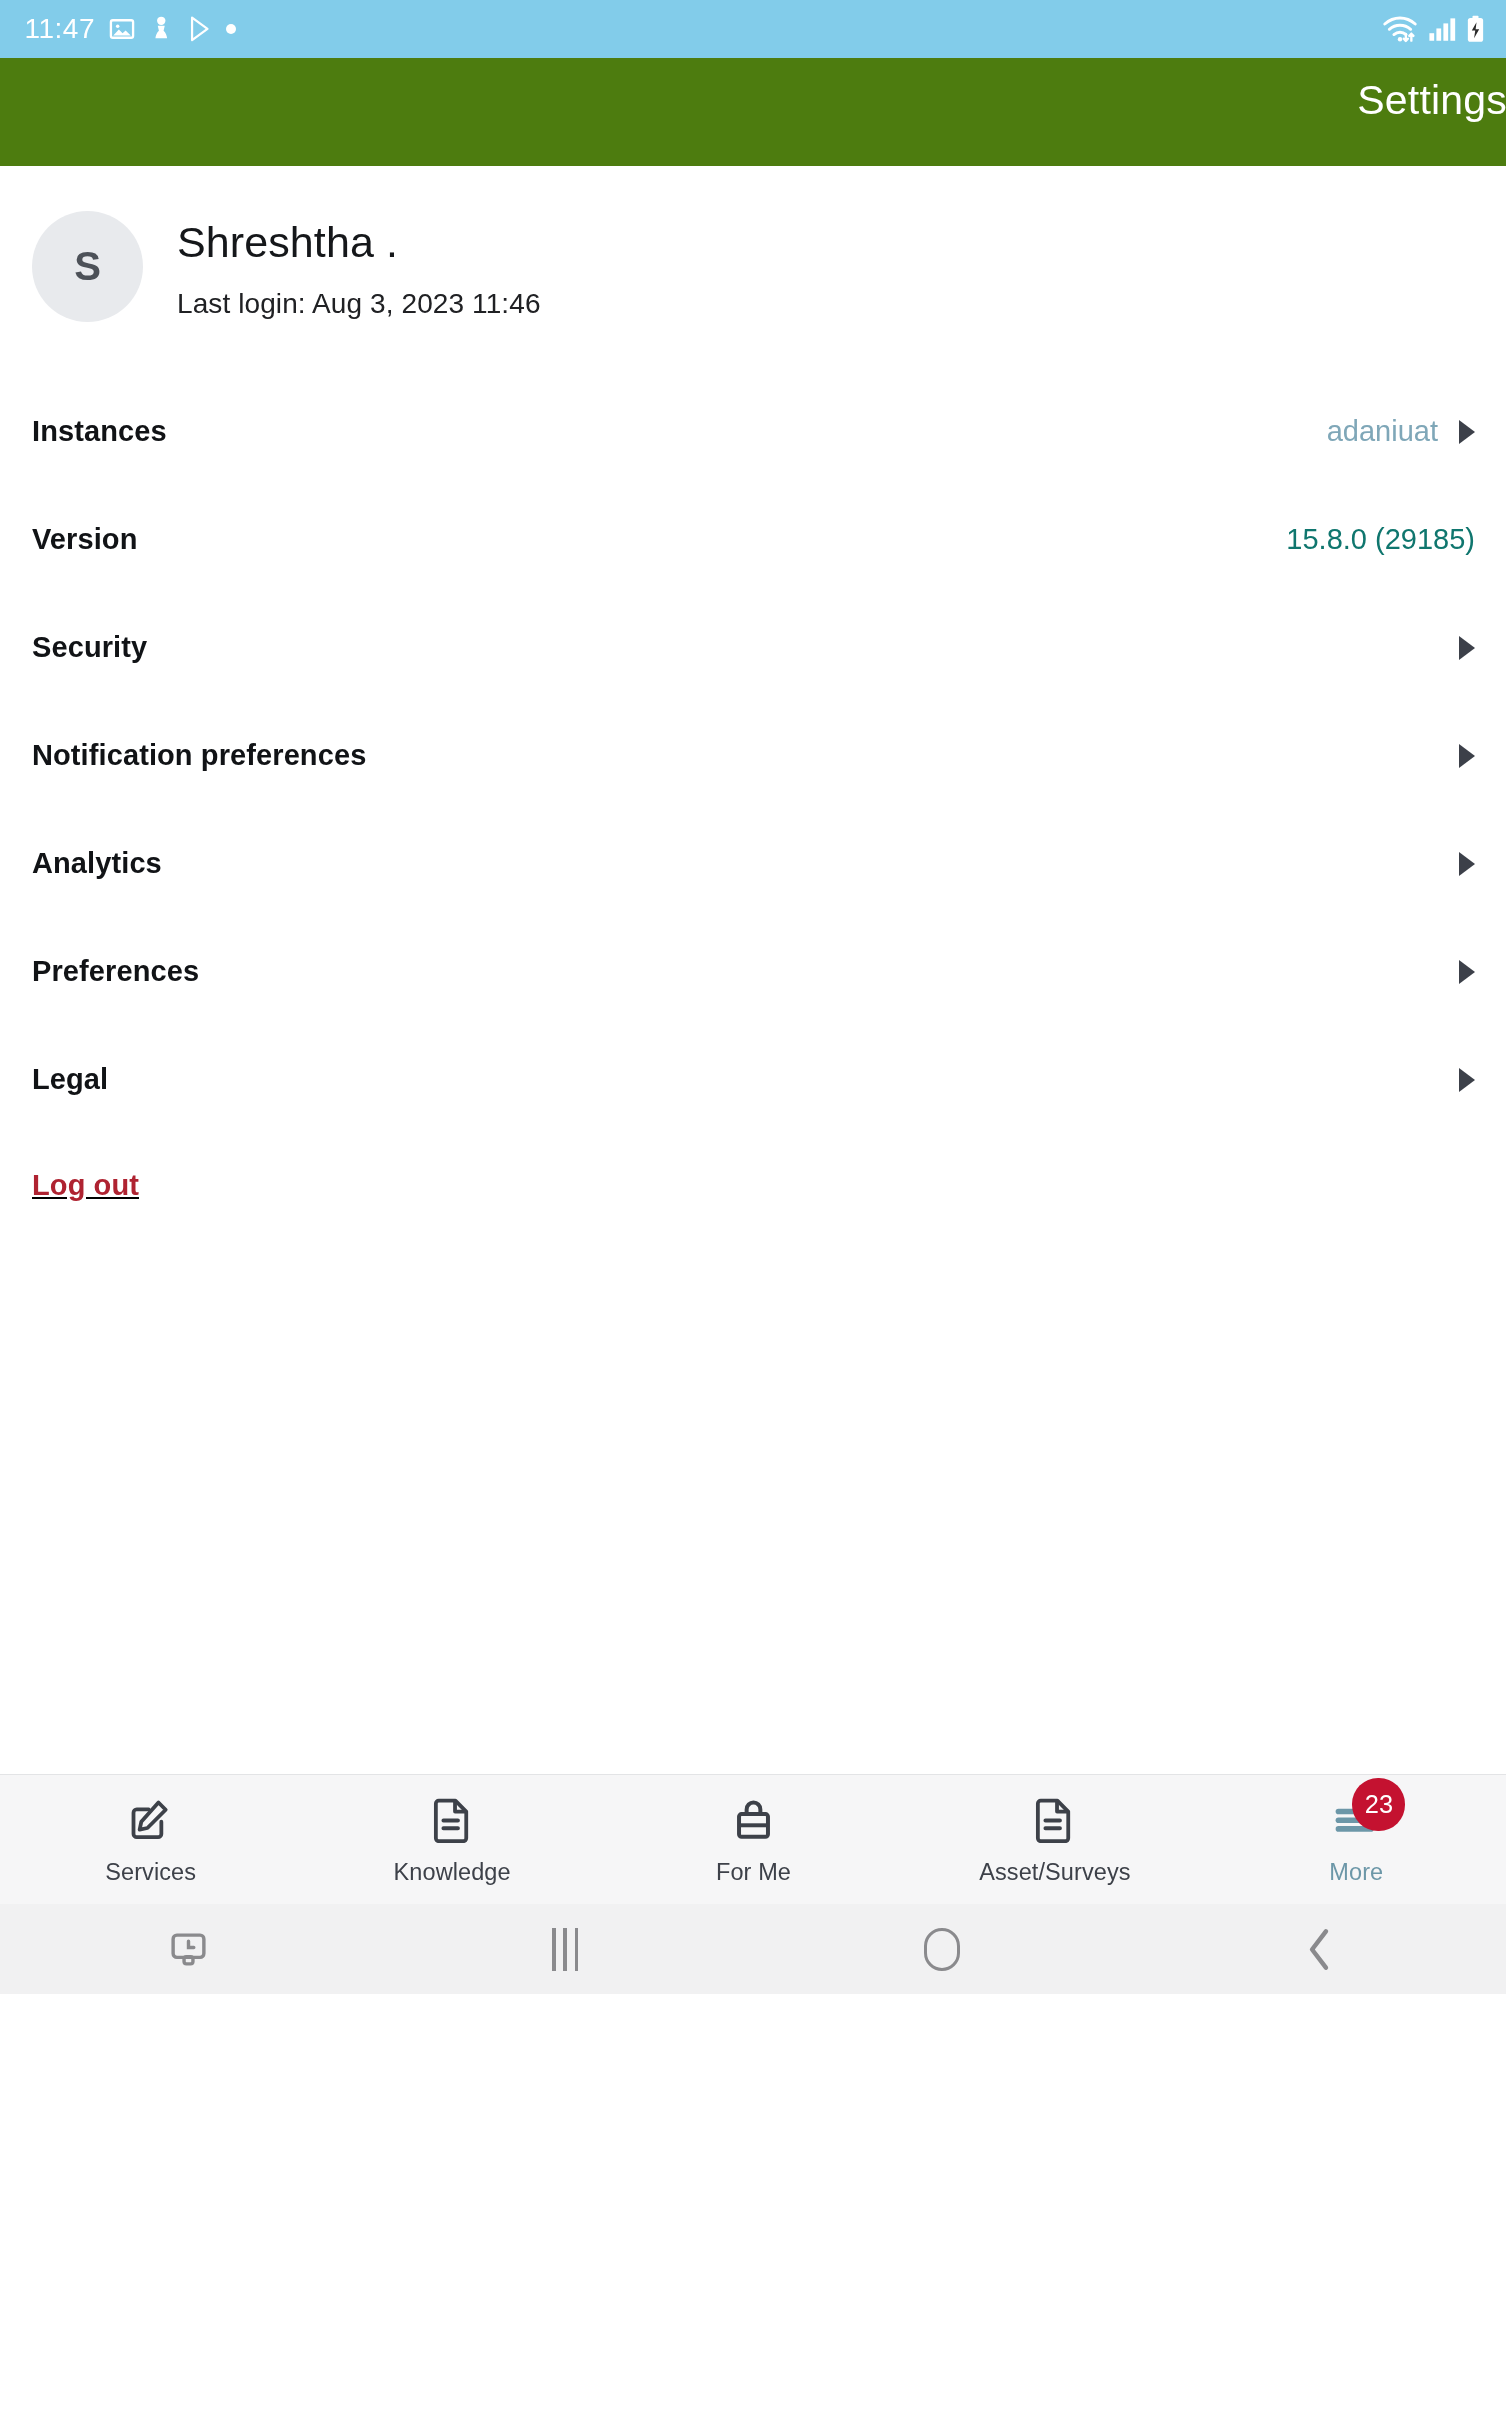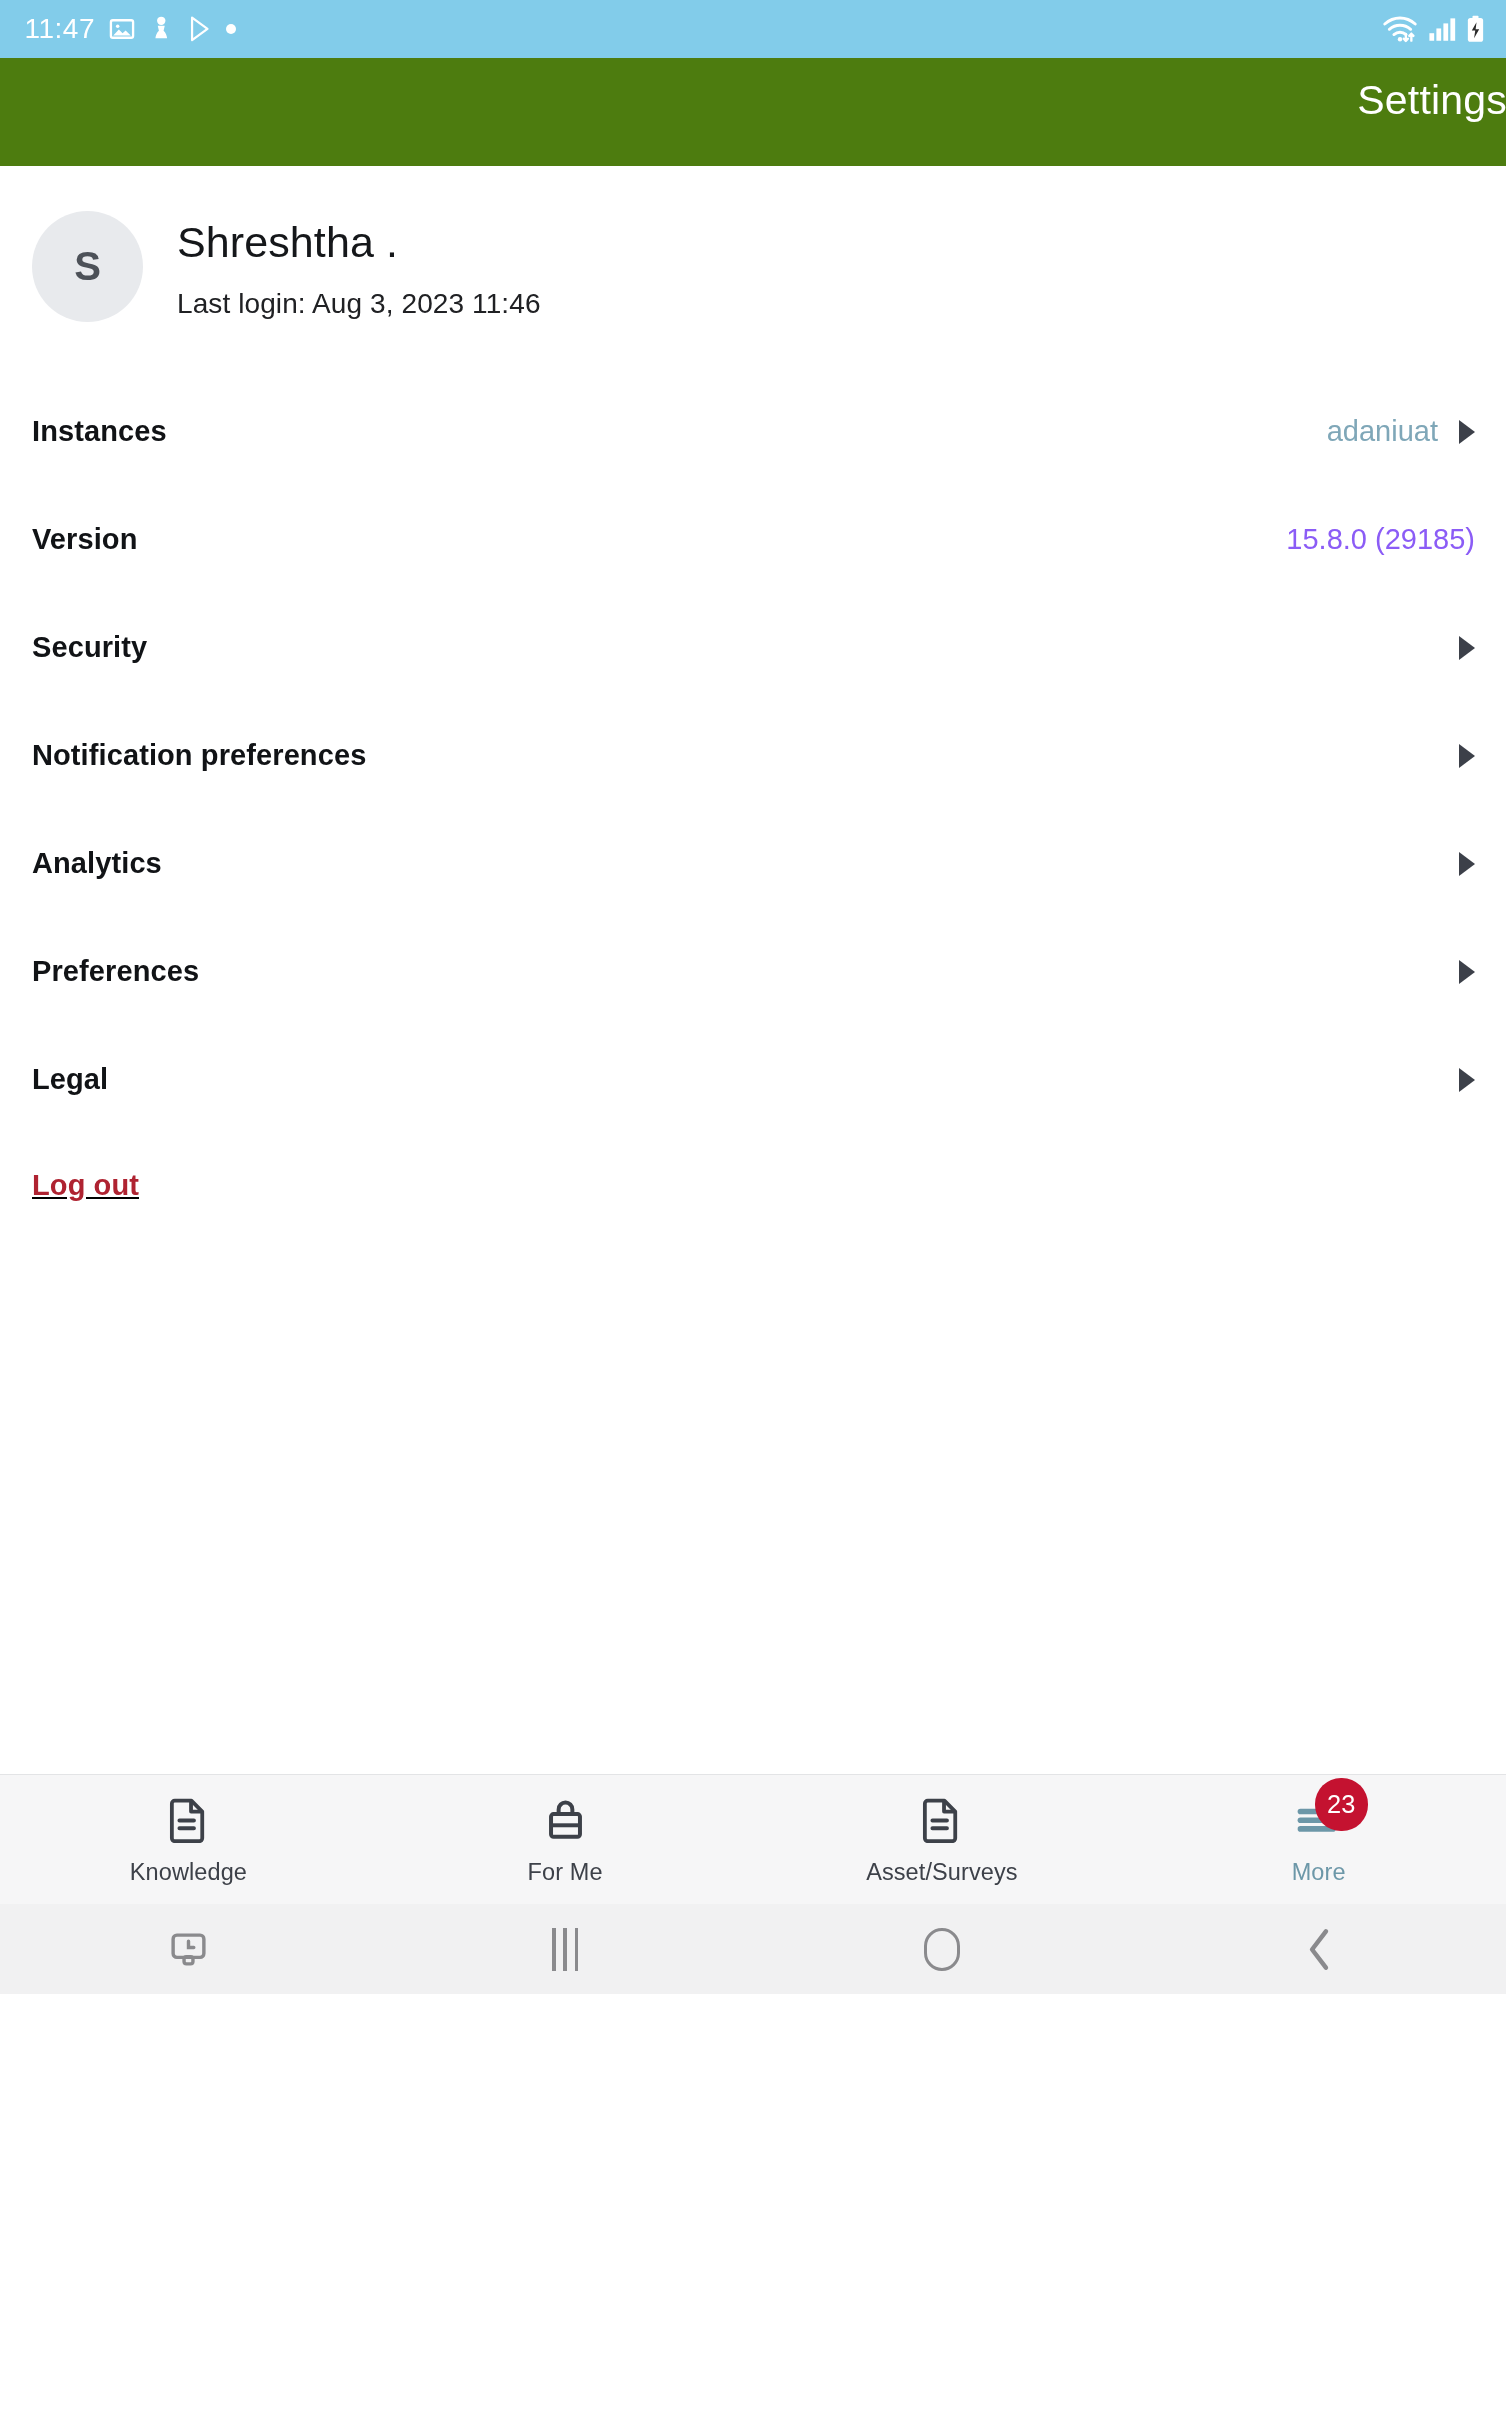--- a/index.html
+++ b/index.html
@@ -89,21 +89,21 @@
   }
   .row-label {
     font-size:29px; color:#111316; font-weight:700;
     letter-spacing:0.1px;
   }
   .row-right {
     margin-left:auto;
     display:flex; align-items:center; gap:21px;
   }
   .row-value {
-    font-size:29px; color:#8b5cf6; font-weight:400;
+    font-size:29px; color:#0f766e; font-weight:400;
   }
   .row-value.link { color:#7FA7B8; }
   .caret {
     width:0; height:0;
     border-top:12.2px solid transparent;
     border-bottom:12.2px solid transparent;
     border-left:16px solid #3C4049;
   }
 
   .logout-row {
@@ -295,20 +295,29 @@
 
       <div class="logout-row">
         <span class="logout-label">Log out</span>
       </div>
 
     </div>
   </div>
 
   <div class="tabbar">
 
+    <div class="tab">
+      <span class="tab-icon">
+        <svg width="47" height="47" viewBox="0 0 26 26">
+          <path d="M19 14.2V21a1.8 1.8 0 0 1-1.8 1.8H5.4A1.8 1.8 0 0 1 3.6 21V9.2a1.8 1.8 0 0 1 1.8-1.8h6.6" fill="none" stroke="#3D4149" stroke-width="2.1" stroke-linecap="round"></path>
+          <path d="M17.4 3.6l4 4L11.3 17.7 7 18.6l.9-4.3z" fill="none" stroke="#3D4149" stroke-width="2.1" stroke-linejoin="round"></path>
+        </svg>
+      </span>
+      <span class="tab-label">Services</span>
+    </div>
 
     <div class="tab">
       <span class="tab-icon">
         <svg width="43" height="47" viewBox="0 0 22 26">
           <path d="M3.4 2.6h9.2l6 6v14.8a1.6 1.6 0 0 1-1.6 1.6H3.4a1.6 1.6 0 0 1-1.6-1.6V4.2a1.6 1.6 0 0 1 1.6-1.6z" fill="none" stroke="#3D4149" stroke-width="2.1" stroke-linejoin="round"></path>
           <path d="M12.4 2.8v5.8h5.8" fill="none" stroke="#3D4149" stroke-width="2.1" stroke-linejoin="round"></path>
           <path d="M6 13.6h8M6 17.8h8" stroke="#3D4149" stroke-width="2.2" stroke-linecap="round"></path>
         </svg>
       </span>
       <span class="tab-label">Knowledge</span>

